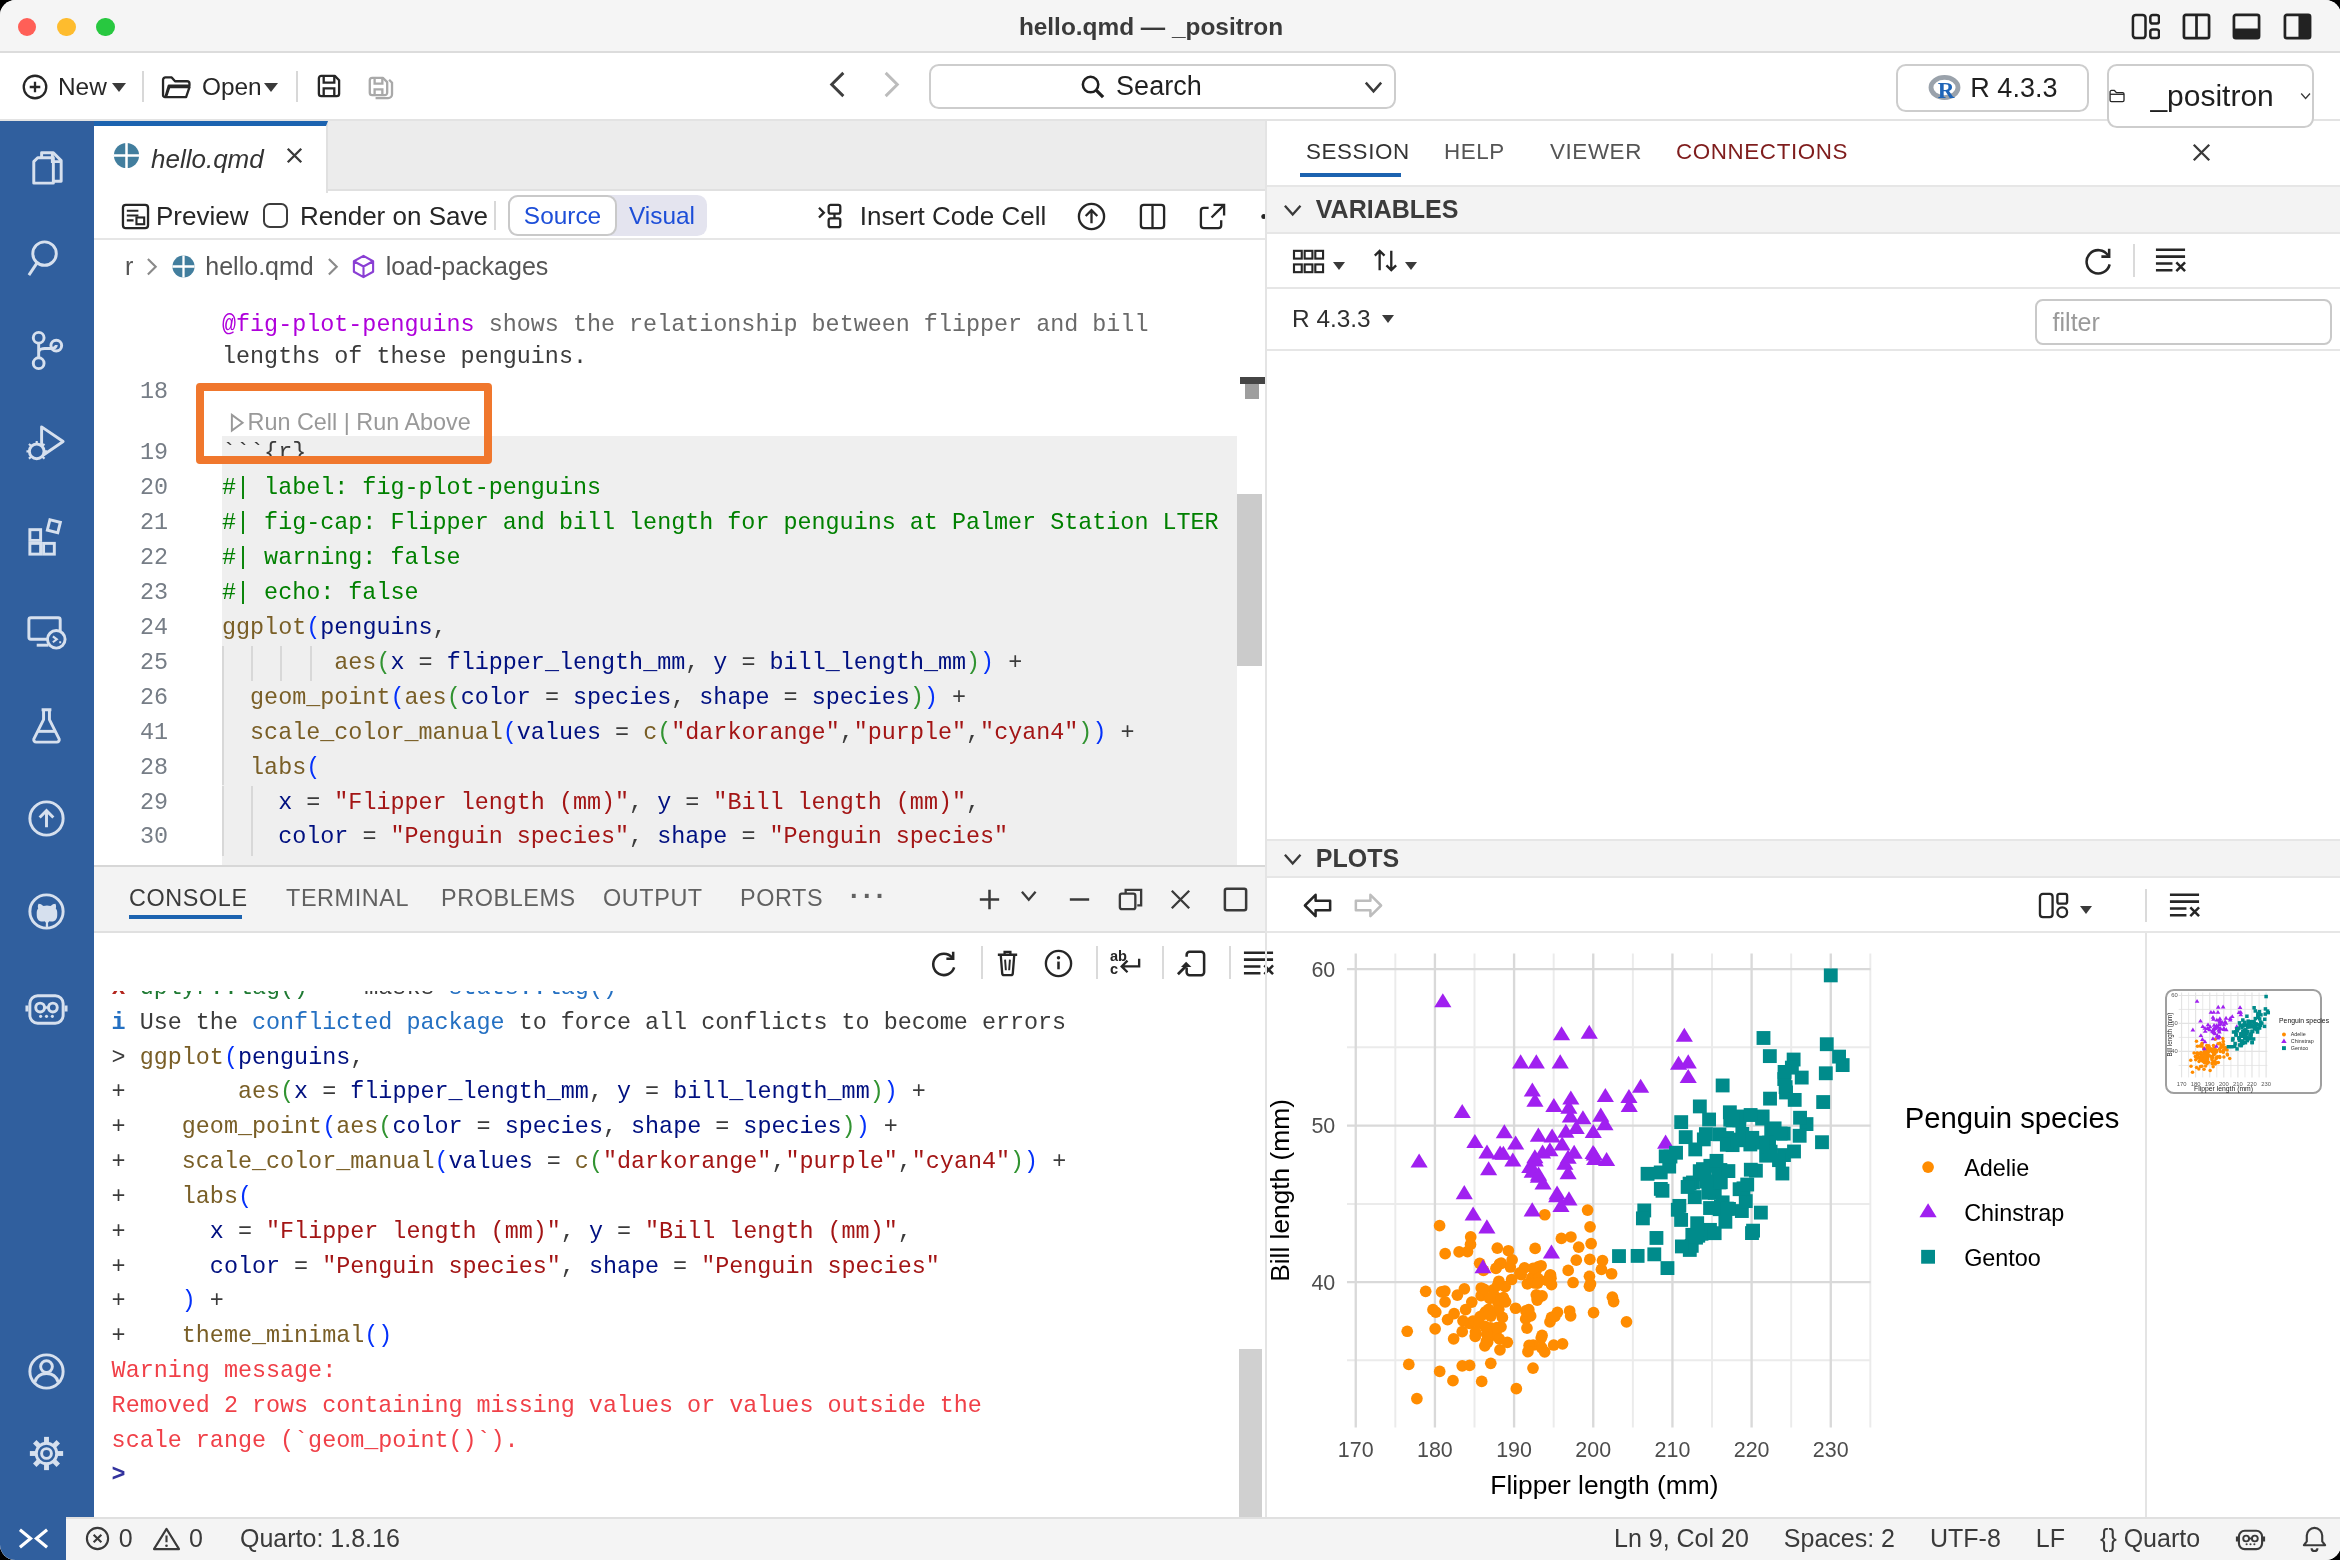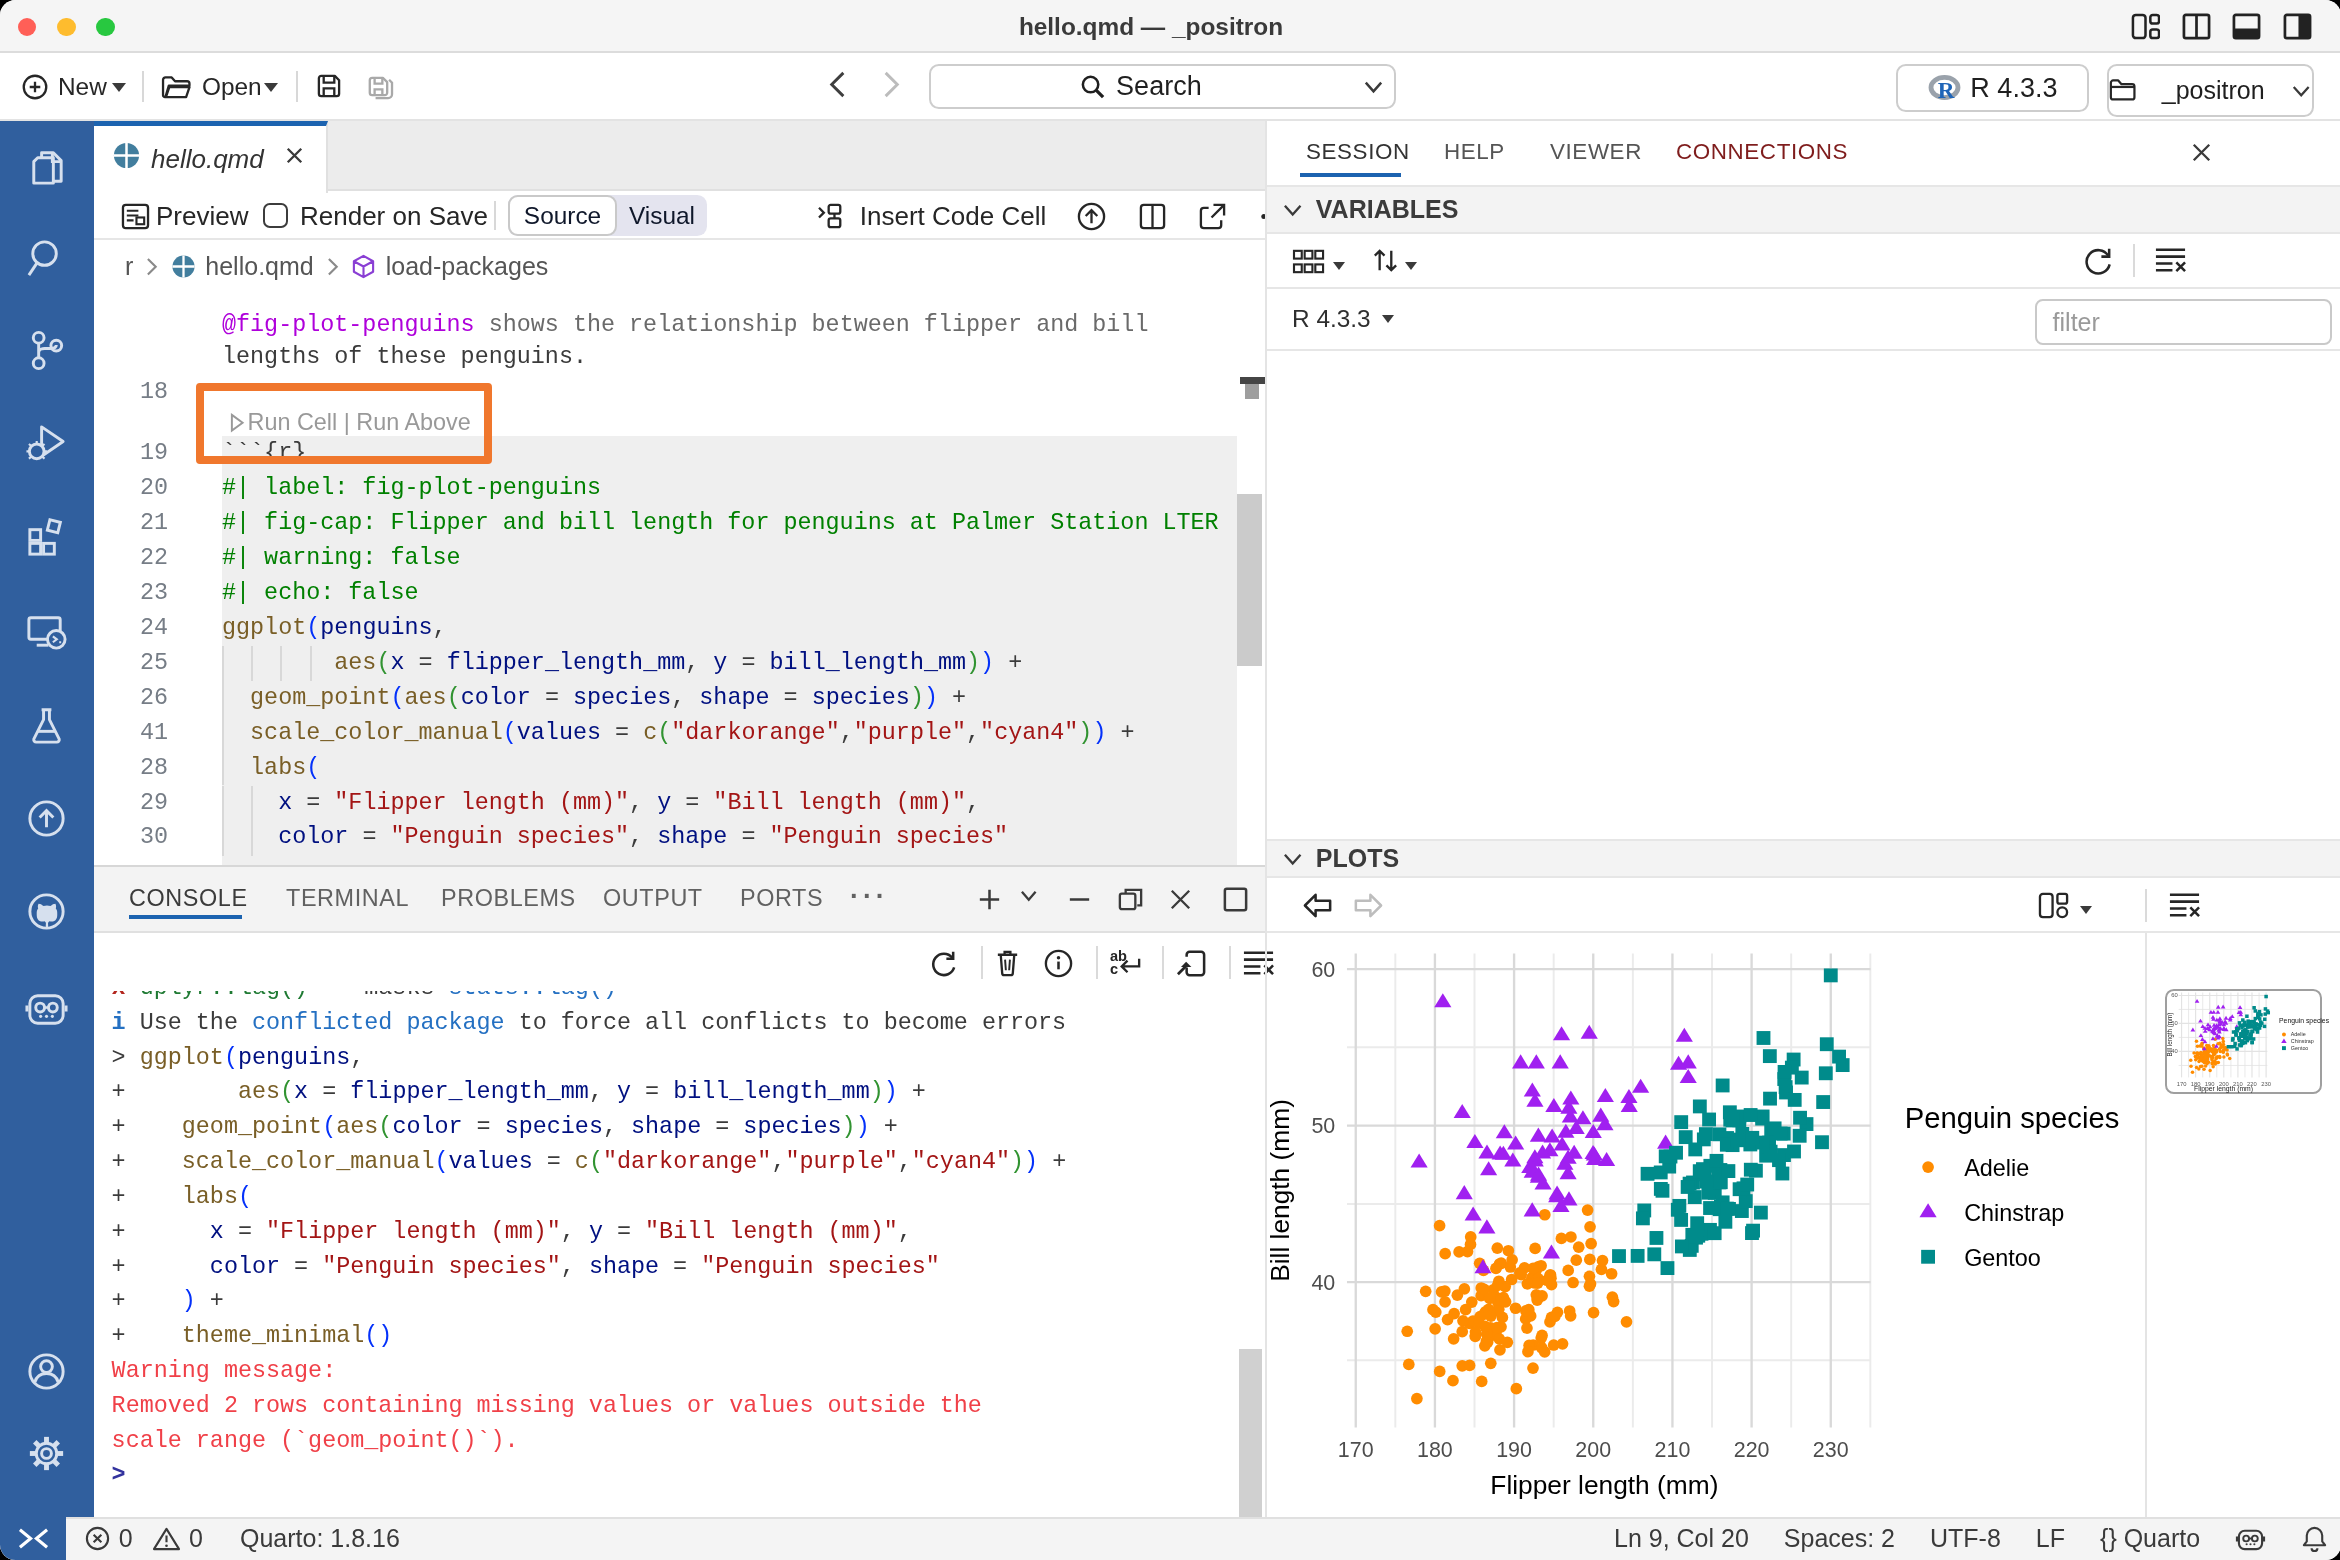--- a/index.html
+++ b/index.html
@@ -103,21 +103,21 @@
         <path d="M5 9 L13 18 L21 9" fill="none" stroke="#3a3a3a" stroke-width="2.6"></path>
       </svg>
     </div>
     <div class="abs" style="left:1896px;top:64px;width:193px;height:48px;border:2px solid #cdcdcd;border-radius:9.8px;background:#fff;display:flex;align-items:center;justify-content:center;gap:9.8px;font-size:27px;color:#1f1f1f">
       <svg width="33" height="27" viewBox="0 0 34 28" style="font-size:28px">
         <ellipse cx="17" cy="13" rx="14" ry="10.5" fill="none" stroke="#9aa2ab" stroke-width="5"></ellipse>
         <text x="10" y="24" font-family="Liberation Serif,serif" font-weight="bold" font-size="24" fill="#1f65b8">R</text>
       </svg>
       <span>R 4.3.3</span>
     </div>
-    <div class="abs" style="left:2107px;top:64px;width:207px;height:53px;border:2px solid #cdcdcd;border-radius:9.8px;background:#fff;display:flex;align-items:center;justify-content:center;gap:25px;font-size:25px;color:#1f1f1f">
+    <div class="abs" style="left:2107px;top:64px;width:207px;height:64px;border:2px solid #cdcdcd;border-radius:9.8px;background:#fff;display:flex;align-items:center;justify-content:center;gap:25px;font-size:30px;color:#1f1f1f">
       <svg width="29" height="24.4" viewBox="0 0 30 25" style="">
         <path d="M2 4.5A2.5 2.5 0 0 1 4.5 2H10l3.5 4H25a2.5 2.5 0 0 1 2.5 2.5V20a2.5 2.5 0 0 1-2.5 2.5H4.5A2.5 2.5 0 0 1 2 20z" fill="none" stroke="#262626" stroke-width="2.4" stroke-linejoin="round"></path>
         <path d="M2 9h25.5" stroke="#262626" stroke-width="2.4"></path>
       </svg>
       <span>_positron</span>
       <svg width="23.4" height="23.4" viewBox="0 0 24 24" style="">
         <path d="M4 8 L12 17 L20 8" fill="none" stroke="#3a3a3a" stroke-width="2.4"></path>
       </svg>
     </div>
     <div class="abs" style="left:0;top:121px;width:94px;height:1397px;background:#305f9e"></div>
@@ -236,21 +236,21 @@
       <svg width="29" height="27" viewBox="0 0 30 28" style="">
         <rect x="2" y="2" width="26" height="24" rx="3" fill="none" stroke="#262626" stroke-width="2.4"></rect>
         <path d="M6 8 h12 M6 13 h12 M6 18 h7" stroke="#262626" stroke-width="2.2"></path>
         <rect x="16" y="15" width="8" height="7" fill="none" stroke="#262626" stroke-width="2.2"></rect>
       </svg>
     </div>
     <div class="abs" style="left:156px;top:193px;height:47px;line-height:47px;font-size:26px;color:#262626">Preview</div>
     <div class="abs" style="left:263px;top:203px;width:25px;height:25px;border:2.9px solid #3c3c3c;border-radius:6.8px"></div>
     <div class="abs" style="left:300px;top:193px;height:47px;line-height:47px;font-size:26px;color:#262626">Render on Save</div>
     <div class="abs" style="left:494px;top:201px;width:2px;height:29px;background:#d8d8d8"></div>
-    <div class="abs" style="left:508px;top:195px;width:199px;height:41px;background:#e4e4ef;border-radius:9.8px;display:flex;font-size:24.4px;color:#0f172a">
+    <div class="abs" style="left:508px;top:195px;width:199px;height:41px;background:#e4e4ef;border-radius:9.8px;display:flex;font-size:24.4px;color:#1d4ed8">
 <span style="flex:1;background:#fff;border:2px solid #c9c9c9;border-radius:9.8px;display:flex;align-items:center;justify-content:center">Source</span>
 <span style="width:90px;display:flex;align-items:center;justify-content:center">Visual</span>
     </div>
     <div class="abs" style="left:817px;top:193px;height:47px;display:flex;align-items:center;gap:13.7px;font-size:26px;color:#262626">
       <svg width="33" height="29" viewBox="0 0 34 30" style="">
         <path d="M2 6 l5 5 -5 5" fill="none" stroke="#262626" stroke-width="2.4"></path>
         <rect x="12" y="3" width="12" height="9" rx="2" fill="none" stroke="#262626" stroke-width="2.4"></rect>
         <rect x="12" y="17" width="12" height="9" rx="2" fill="none" stroke="#262626" stroke-width="2.4"></rect>
         <path d="M18 12 v5" stroke="#262626" stroke-width="2.4"></path>
       </svg>

